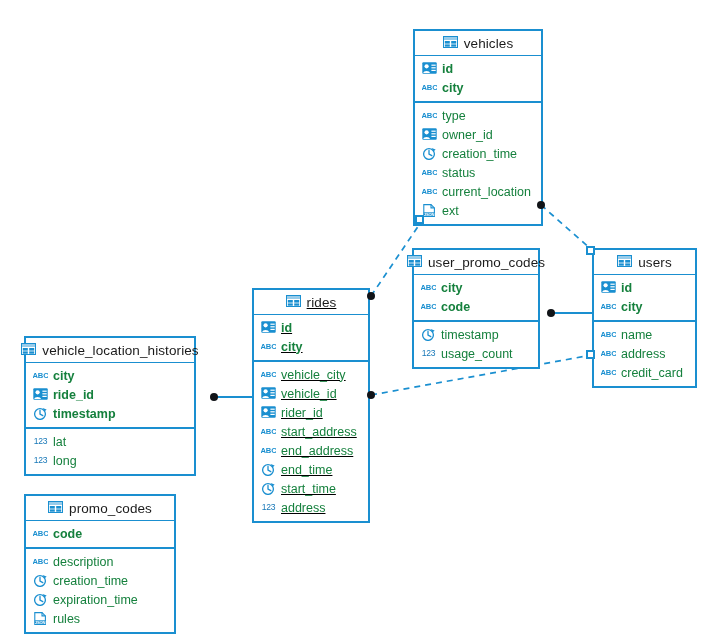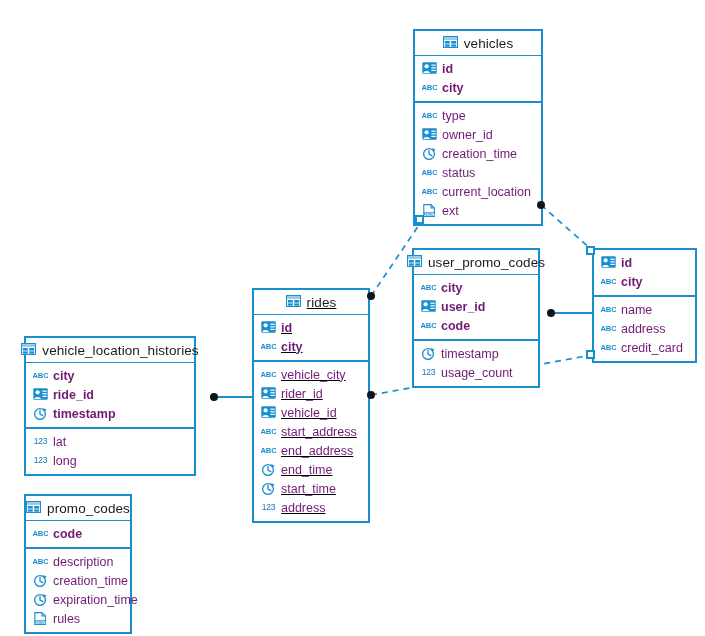--- a/index.html
+++ b/index.html
@@ -64,21 +64,21 @@
     display: flex;
     align-items: center;
     gap: 5px;
     height: 19px;
     padding: 0 7px;
     box-sizing: border-box;
     white-space: nowrap;
   }
   .col-name {
     font-size: 12.5px;
-    color: #701a75;
+    color: #15803d;
   }
   .col-row.bold .col-name {
     font-weight: bold;
   }
   .ico {
     width: 15px;
     height: 14px;
     flex: 0 0 15px;
     display: inline-block;
     position: relative;
@@ -232,33 +232,20 @@
           <span class="ico">
             <svg width="15" height="12" viewBox="0 0 15 12">
               <text x="7.5" y="9.2" font-family="Liberation Sans, sans-serif" font-size="7.6" font-weight="bold" fill="#1a8fd0" text-anchor="middle" letter-spacing="-0.2">ABC</text>
             </svg>
           </span>
           <span class="col-name">city</span>
         </div>
         <div class="col-row bold">
           <span class="ico">
             <svg width="15" height="12" viewBox="0 0 15 12">
-              <rect x="0.3" y="0.3" width="14.4" height="11.4" rx="1" fill="#1a8fd0"></rect>
-              <circle cx="4.6" cy="4.3" r="2.1" fill="#ffffff"></circle>
-              <path d="M1.3 11 C1.3 8.2 7.9 8.2 7.9 11 Z" fill="#ffffff"></path>
-              <rect x="9.4" y="2.6" width="4.3" height="1.2" fill="#ffffff"></rect>
-              <rect x="9.4" y="5.2" width="4.3" height="1.2" fill="#ffffff"></rect>
-              <rect x="9.4" y="7.8" width="4.3" height="1.2" fill="#ffffff"></rect>
-            </svg>
-          </span>
-          <span class="col-name">user_id</span>
-        </div>
-        <div class="col-row bold">
-          <span class="ico">
-            <svg width="15" height="12" viewBox="0 0 15 12">
               <text x="7.5" y="9.2" font-family="Liberation Sans, sans-serif" font-size="7.6" font-weight="bold" fill="#1a8fd0" text-anchor="middle" letter-spacing="-0.2">ABC</text>
             </svg>
           </span>
           <span class="col-name">code</span>
         </div>
       </div>
       <div class="tbl-section">
         <div class="col-row">
           <span class="ico">
             <svg width="15" height="13" viewBox="0 0 15 13">
@@ -273,20 +260,33 @@
           <span class="ico">
             <svg width="15" height="12" viewBox="0 0 15 12">
               <text x="7.5" y="9.4" font-family="Liberation Sans, sans-serif" font-size="8.6" fill="#1878b8" text-anchor="middle" letter-spacing="-0.3">123</text>
             </svg>
           </span>
           <span class="col-name">usage_count</span>
         </div>
       </div>
     </div>
     <div class="table-node" style="left: 592px; top: 248px; width: 105px;">
+      <div class="tbl-header">
+        <span class="ico">
+          <svg width="15" height="12" viewBox="0 0 15 12">
+            <rect x="0.5" y="0.5" width="14" height="11" fill="#ffffff" stroke="#1a8fd0" stroke-width="1"></rect>
+            <rect x="1" y="1" width="13" height="3" fill="#1a8fd0" opacity="0.45"></rect>
+            <rect x="1.8" y="5" width="5" height="2.6" fill="#1a8fd0"></rect>
+            <rect x="8.2" y="5" width="5" height="2.6" fill="#1a8fd0"></rect>
+            <rect x="1.8" y="8.4" width="5" height="2.3" fill="#1a8fd0"></rect>
+            <rect x="8.2" y="8.4" width="5" height="2.3" fill="#1a8fd0"></rect>
+          </svg>
+        </span>
+        <span class="tbl-title">users</span>
+      </div>
       <div class="tbl-section pk">
         <div class="col-row bold">
           <span class="ico">
             <svg width="15" height="12" viewBox="0 0 15 12">
               <rect x="0.3" y="0.3" width="14.4" height="11.4" rx="1" fill="#1a8fd0"></rect>
               <circle cx="4.6" cy="4.3" r="2.1" fill="#ffffff"></circle>
               <path d="M1.3 11 C1.3 8.2 7.9 8.2 7.9 11 Z" fill="#ffffff"></path>
               <rect x="9.4" y="2.6" width="4.3" height="1.2" fill="#ffffff"></rect>
               <rect x="9.4" y="5.2" width="4.3" height="1.2" fill="#ffffff"></rect>
               <rect x="9.4" y="7.8" width="4.3" height="1.2" fill="#ffffff"></rect>
@@ -380,34 +380,34 @@
           <span class="ico">
             <svg width="15" height="12" viewBox="0 0 15 12">
               <rect x="0.3" y="0.3" width="14.4" height="11.4" rx="1" fill="#1a8fd0"></rect>
               <circle cx="4.6" cy="4.3" r="2.1" fill="#ffffff"></circle>
               <path d="M1.3 11 C1.3 8.2 7.9 8.2 7.9 11 Z" fill="#ffffff"></path>
               <rect x="9.4" y="2.6" width="4.3" height="1.2" fill="#ffffff"></rect>
               <rect x="9.4" y="5.2" width="4.3" height="1.2" fill="#ffffff"></rect>
               <rect x="9.4" y="7.8" width="4.3" height="1.2" fill="#ffffff"></rect>
             </svg>
           </span>
+          <span class="col-name">vehicle_id</span>
+        </div>
+        <div class="col-row">
+          <span class="ico">
+            <svg width="15" height="12" viewBox="0 0 15 12">
+              <rect x="0.3" y="0.3" width="14.4" height="11.4" rx="1" fill="#1a8fd0"></rect>
+              <circle cx="4.6" cy="4.3" r="2.1" fill="#ffffff"></circle>
+              <path d="M1.3 11 C1.3 8.2 7.9 8.2 7.9 11 Z" fill="#ffffff"></path>
+              <rect x="9.4" y="2.6" width="4.3" height="1.2" fill="#ffffff"></rect>
+              <rect x="9.4" y="5.2" width="4.3" height="1.2" fill="#ffffff"></rect>
+              <rect x="9.4" y="7.8" width="4.3" height="1.2" fill="#ffffff"></rect>
+            </svg>
+          </span>
           <span class="col-name">rider_id</span>
-        </div>
-        <div class="col-row">
-          <span class="ico">
-            <svg width="15" height="12" viewBox="0 0 15 12">
-              <rect x="0.3" y="0.3" width="14.4" height="11.4" rx="1" fill="#1a8fd0"></rect>
-              <circle cx="4.6" cy="4.3" r="2.1" fill="#ffffff"></circle>
-              <path d="M1.3 11 C1.3 8.2 7.9 8.2 7.9 11 Z" fill="#ffffff"></path>
-              <rect x="9.4" y="2.6" width="4.3" height="1.2" fill="#ffffff"></rect>
-              <rect x="9.4" y="5.2" width="4.3" height="1.2" fill="#ffffff"></rect>
-              <rect x="9.4" y="7.8" width="4.3" height="1.2" fill="#ffffff"></rect>
-            </svg>
-          </span>
-          <span class="col-name">vehicle_id</span>
         </div>
         <div class="col-row">
           <span class="ico">
             <svg width="15" height="12" viewBox="0 0 15 12">
               <text x="7.5" y="9.2" font-family="Liberation Sans, sans-serif" font-size="7.6" font-weight="bold" fill="#1a8fd0" text-anchor="middle" letter-spacing="-0.2">ABC</text>
             </svg>
           </span>
           <span class="col-name">start_address</span>
         </div>
         <div class="col-row">
@@ -507,21 +507,21 @@
         <div class="col-row">
           <span class="ico">
             <svg width="15" height="12" viewBox="0 0 15 12">
               <text x="7.5" y="9.4" font-family="Liberation Sans, sans-serif" font-size="8.6" fill="#1878b8" text-anchor="middle" letter-spacing="-0.3">123</text>
             </svg>
           </span>
           <span class="col-name">long</span>
         </div>
       </div>
     </div>
-    <div class="table-node" style="left: 24px; top: 494px; width: 108px;">
+    <div class="table-node" style="left: 24px; top: 494px; width: 152px;">
       <div class="tbl-header">
         <span class="ico">
           <svg width="15" height="12" viewBox="0 0 15 12">
             <rect x="0.5" y="0.5" width="14" height="11" fill="#ffffff" stroke="#1a8fd0" stroke-width="1"></rect>
             <rect x="1" y="1" width="13" height="3" fill="#1a8fd0" opacity="0.45"></rect>
             <rect x="1.8" y="5" width="5" height="2.6" fill="#1a8fd0"></rect>
             <rect x="8.2" y="5" width="5" height="2.6" fill="#1a8fd0"></rect>
             <rect x="1.8" y="8.4" width="5" height="2.3" fill="#1a8fd0"></rect>
             <rect x="8.2" y="8.4" width="5" height="2.3" fill="#1a8fd0"></rect>
           </svg>

